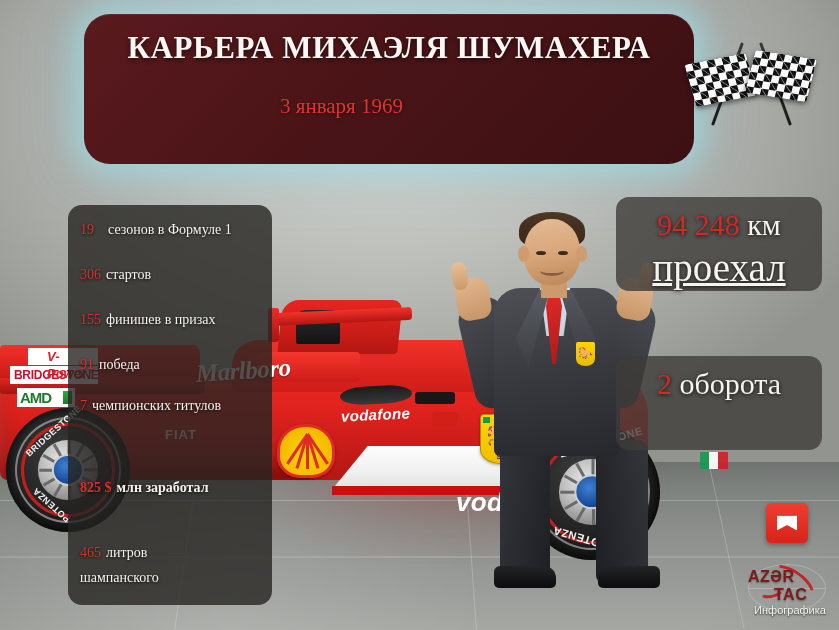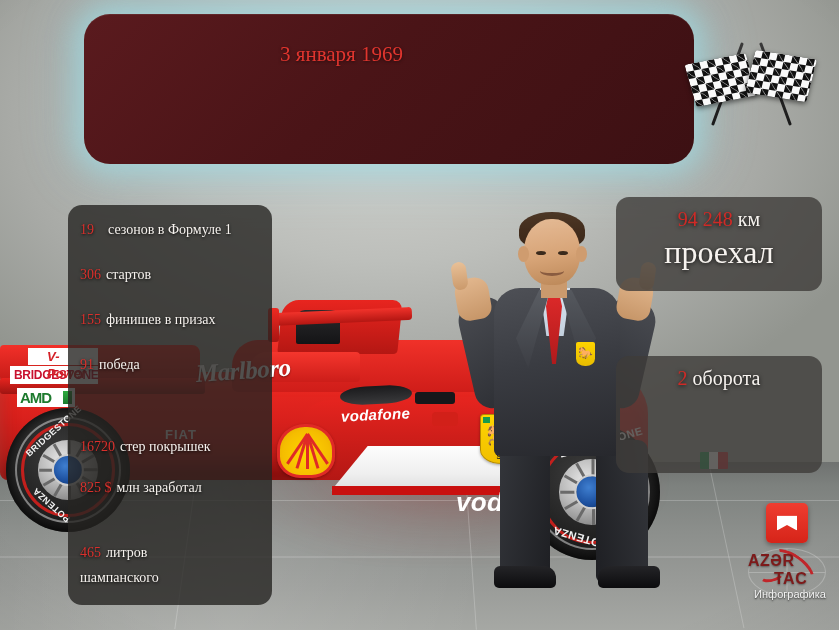--- a/index.html
+++ b/index.html
@@ -397,39 +397,39 @@
   .stat .num{ color:#d9302c; margin-right:5px; text-shadow:0 1px 3px rgba(0,0,0,.9); }
   .stat .num.gap{ margin-right:14px; }
   .stat .sub{ display:block; }
 
   
   .callout{
     position:absolute; background:rgba(62,60,57,.80); border-radius:13px;
     text-align:center; color:#f7f3ef;
   }
   #callout-km{ left:616px; top:197px; width:206px; height:94px; }
-  #callout-laps{ left:616px; top:356px; width:206px; height:117px; }
-  .callout .l1{ font-size:20px; padding-top:11px; text-shadow:0 1px 4px rgba(0,0,0,.8); }
-  .callout .l2{ font-size:32px; padding-top:3px; text-shadow:0 1px 4px rgba(0,0,0,.8); }
+  #callout-laps{ left:616px; top:356px; width:206px; height:94px; }
+  .callout .l1{ font-size:30px; padding-top:11px; text-shadow:0 1px 4px rgba(0,0,0,.8); }
+  .callout .l2{ font-size:39px; padding-top:3px; text-shadow:0 1px 4px rgba(0,0,0,.8);text-decoration:underline; }
   .callout .rd{ color:#cf2a26; }
 
   
   #bookmark-icon{
     position:absolute; left:766px; top:503px; width:42px; height:40px;
     background:linear-gradient(180deg,#ef3d30 0%, #d62419 100%);
     border-radius:5px; box-shadow:0 2px 5px rgba(0,0,0,.35);
   }
   #bookmark-icon .bm{
     position:absolute; left:50%; top:50%; transform:translate(-50%,-50%);
     width:20px; height:15px; background:#fff;
     clip-path:polygon(0% 0%, 100% 0%, 100% 100%, 50% 64%, 0% 100%);
   }
 
   
-  #logo{ position:absolute; left:742px; top:544px; width:96px; height:62px; }
+  #logo{ position:absolute; left:742px; top:560px; width:96px; height:62px; }
   #logo .globe{
     position:absolute; left:6px; top:4px; width:78px; height:48px; opacity:.30;
     border:1px solid #e8e8e8; border-radius:50%;
   }
   #logo .globe::before{
     content:""; position:absolute; left:50%; top:0; width:1px; height:100%;
     background:#e8e8e8; transform:translateX(-50%);
   }
   #logo .globe::after{
     content:""; position:absolute; left:0; top:50%; width:100%; height:1px;
@@ -591,20 +591,21 @@
   <div class="man m-smile"></div>
   <div class="man m-hand-l"></div>
   <div class="man m-thumb-l"></div>
   <div class="man m-hand-r"></div>
   <div class="man m-thumb-r"></div>
 
   <div class="vignette"></div>
 </div>
 
 <div id="header-panel">
+  <div class="title">КАРЬЕРА МИХАЭЛЯ ШУМАХЕРА</div>
 
   <div class="hrow">
   </div>
 
   <div class="hrow">
     <span class="val">3 января 1969</span>
   </div>
 </div>
 
 <div id="flags">
@@ -624,24 +625,24 @@
   </div>
   <div class="stat" style="top:62px;">
     <span class="num">306</span><span>стартов</span>
   </div>
   <div class="stat" style="top:107px;">
     <span class="num">155</span><span>финишев в призах</span>
   </div>
   <div class="stat" style="top:152px;">
     <span class="num">91</span><span>победа</span>
   </div>
-  <div class="stat" style="top:234px;">
-    <span class="num">16720</span><span>стер покрышек</span>
-  </div>
-  <div class="stat" style="top:275px;">
+  <div class="stat" style="top:193px;">
+    <span class="num">7</span><span>чемпионских титулов</span>
+  </div>
+  <div class="stat" style="top:275px;font-weight:bold;">
     <span class="num">825 $</span><span>млн заработал</span>
   </div>
   <div class="stat" style="top:335px;line-height:25px;">
     <span class="num">465</span><span>литров</span>
     <span class="sub">шампанского</span>
   </div>
 </div>
 
 <div class="callout" id="callout-km">
   <div class="l1">

